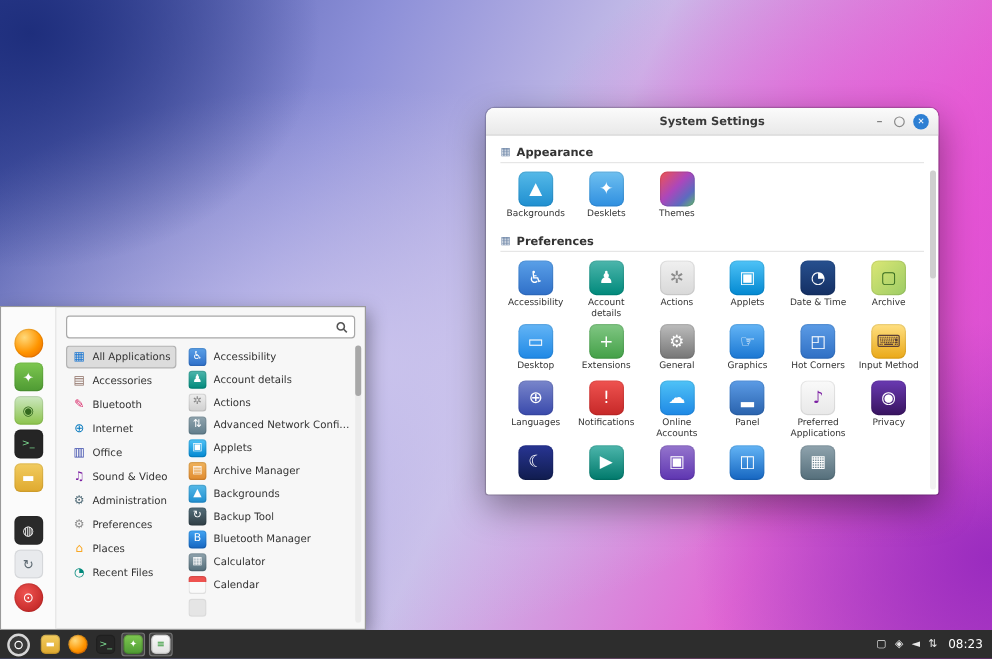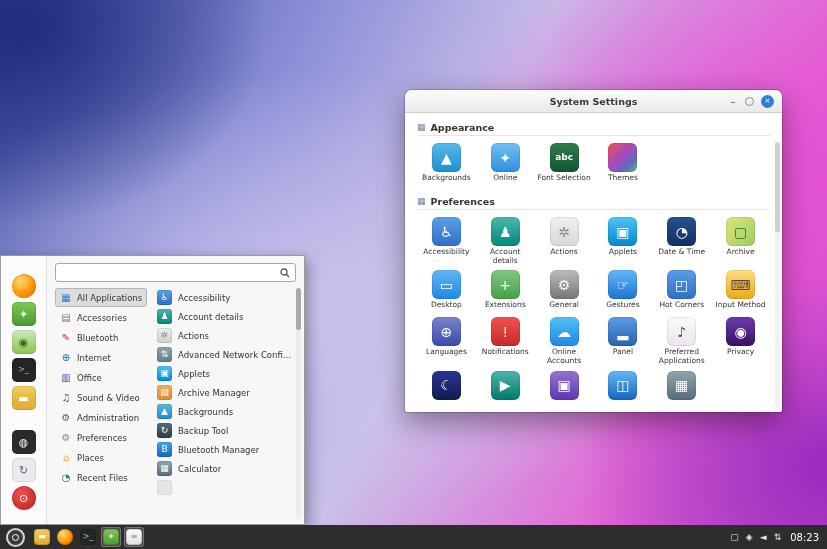--- a/index.html
+++ b/index.html
@@ -107,25 +107,21 @@
           <span class="grid-glyph">▦</span>
           <span class="section-label">Appearance</span>
         </div>
         <div class="tile-grid">
           <div class="tile">
             <div class="tile-icon" style="background: linear-gradient(rgb(85, 185, 232), rgb(31, 143, 208));">▲</div>
             <div class="tile-label">Backgrounds</div>
           </div>
           <div class="tile">
             <div class="tile-icon" style="background: linear-gradient(rgb(111, 192, 240), rgb(47, 143, 224));">✦</div>
-            <div class="tile-label">Online</div>
-          </div>
-          <div class="tile">
-            <div class="tile-icon" style="background: linear-gradient(rgb(46, 125, 79), rgb(20, 83, 45)); font-size: 9px; font-weight: bold;">abc</div>
-            <div class="tile-label">Font Selection</div>
+            <div class="tile-label">Desklets</div>
           </div>
           <div class="tile">
             <div class="tile-icon" style="background: linear-gradient(135deg, rgb(239, 83, 80), rgb(171, 71, 188) 45%, rgb(92, 107, 192) 75%, rgb(102, 187, 106));"></div>
             <div class="tile-label">Themes</div>
           </div>
         </div>
         <div class="section-header">
           <span class="grid-glyph">▦</span>
           <span class="section-label">Preferences</span>
         </div>
@@ -161,21 +157,21 @@
           <div class="tile">
             <div class="tile-icon" style="background: linear-gradient(rgb(129, 199, 132), rgb(67, 160, 71));">+</div>
             <div class="tile-label">Extensions</div>
           </div>
           <div class="tile">
             <div class="tile-icon" style="background: linear-gradient(rgb(189, 189, 189), rgb(117, 117, 117));">⚙</div>
             <div class="tile-label">General</div>
           </div>
           <div class="tile">
             <div class="tile-icon" style="background: linear-gradient(rgb(100, 181, 246), rgb(25, 118, 210));">☞</div>
-            <div class="tile-label">Gestures</div>
+            <div class="tile-label">Graphics</div>
           </div>
           <div class="tile">
             <div class="tile-icon" style="background: linear-gradient(rgb(92, 156, 230), rgb(47, 111, 196));">◰</div>
             <div class="tile-label">Hot Corners</div>
           </div>
           <div class="tile">
             <div class="tile-icon" style="background: linear-gradient(rgb(255, 224, 130), rgb(234, 168, 23)); color: rgb(93, 64, 55);">⌨</div>
             <div class="tile-label">Input Method</div>
           </div>
           <div class="tile">
@@ -320,20 +316,24 @@
               <span class="app-label">Backup Tool</span>
             </div>
             <div class="app">
               <span class="app-ico" style="background: linear-gradient(rgb(66, 165, 245), rgb(21, 101, 192));">B</span>
               <span class="app-label">Bluetooth Manager</span>
             </div>
             <div class="app">
               <span class="app-ico" style="background: linear-gradient(rgb(144, 164, 174), rgb(84, 110, 122));">▦</span>
               <span class="app-label">Calculator</span>
             </div>
+            <div class="app">
+              <span class="app-ico" style="background: linear-gradient(rgb(239, 83, 80) 32%, rgb(250, 250, 250) 32%);"></span>
+              <span class="app-label">Calendar</span>
+            </div>
             <div class="app partial">
               <span class="app-ico" style="background: rgb(213, 213, 213);"></span>
               <span class="app-label"></span>
             </div>
           </div>
       </div>
       <div class="menu-scrollbar">
           <div class="thumb"></div>
         </div>
     </div>

